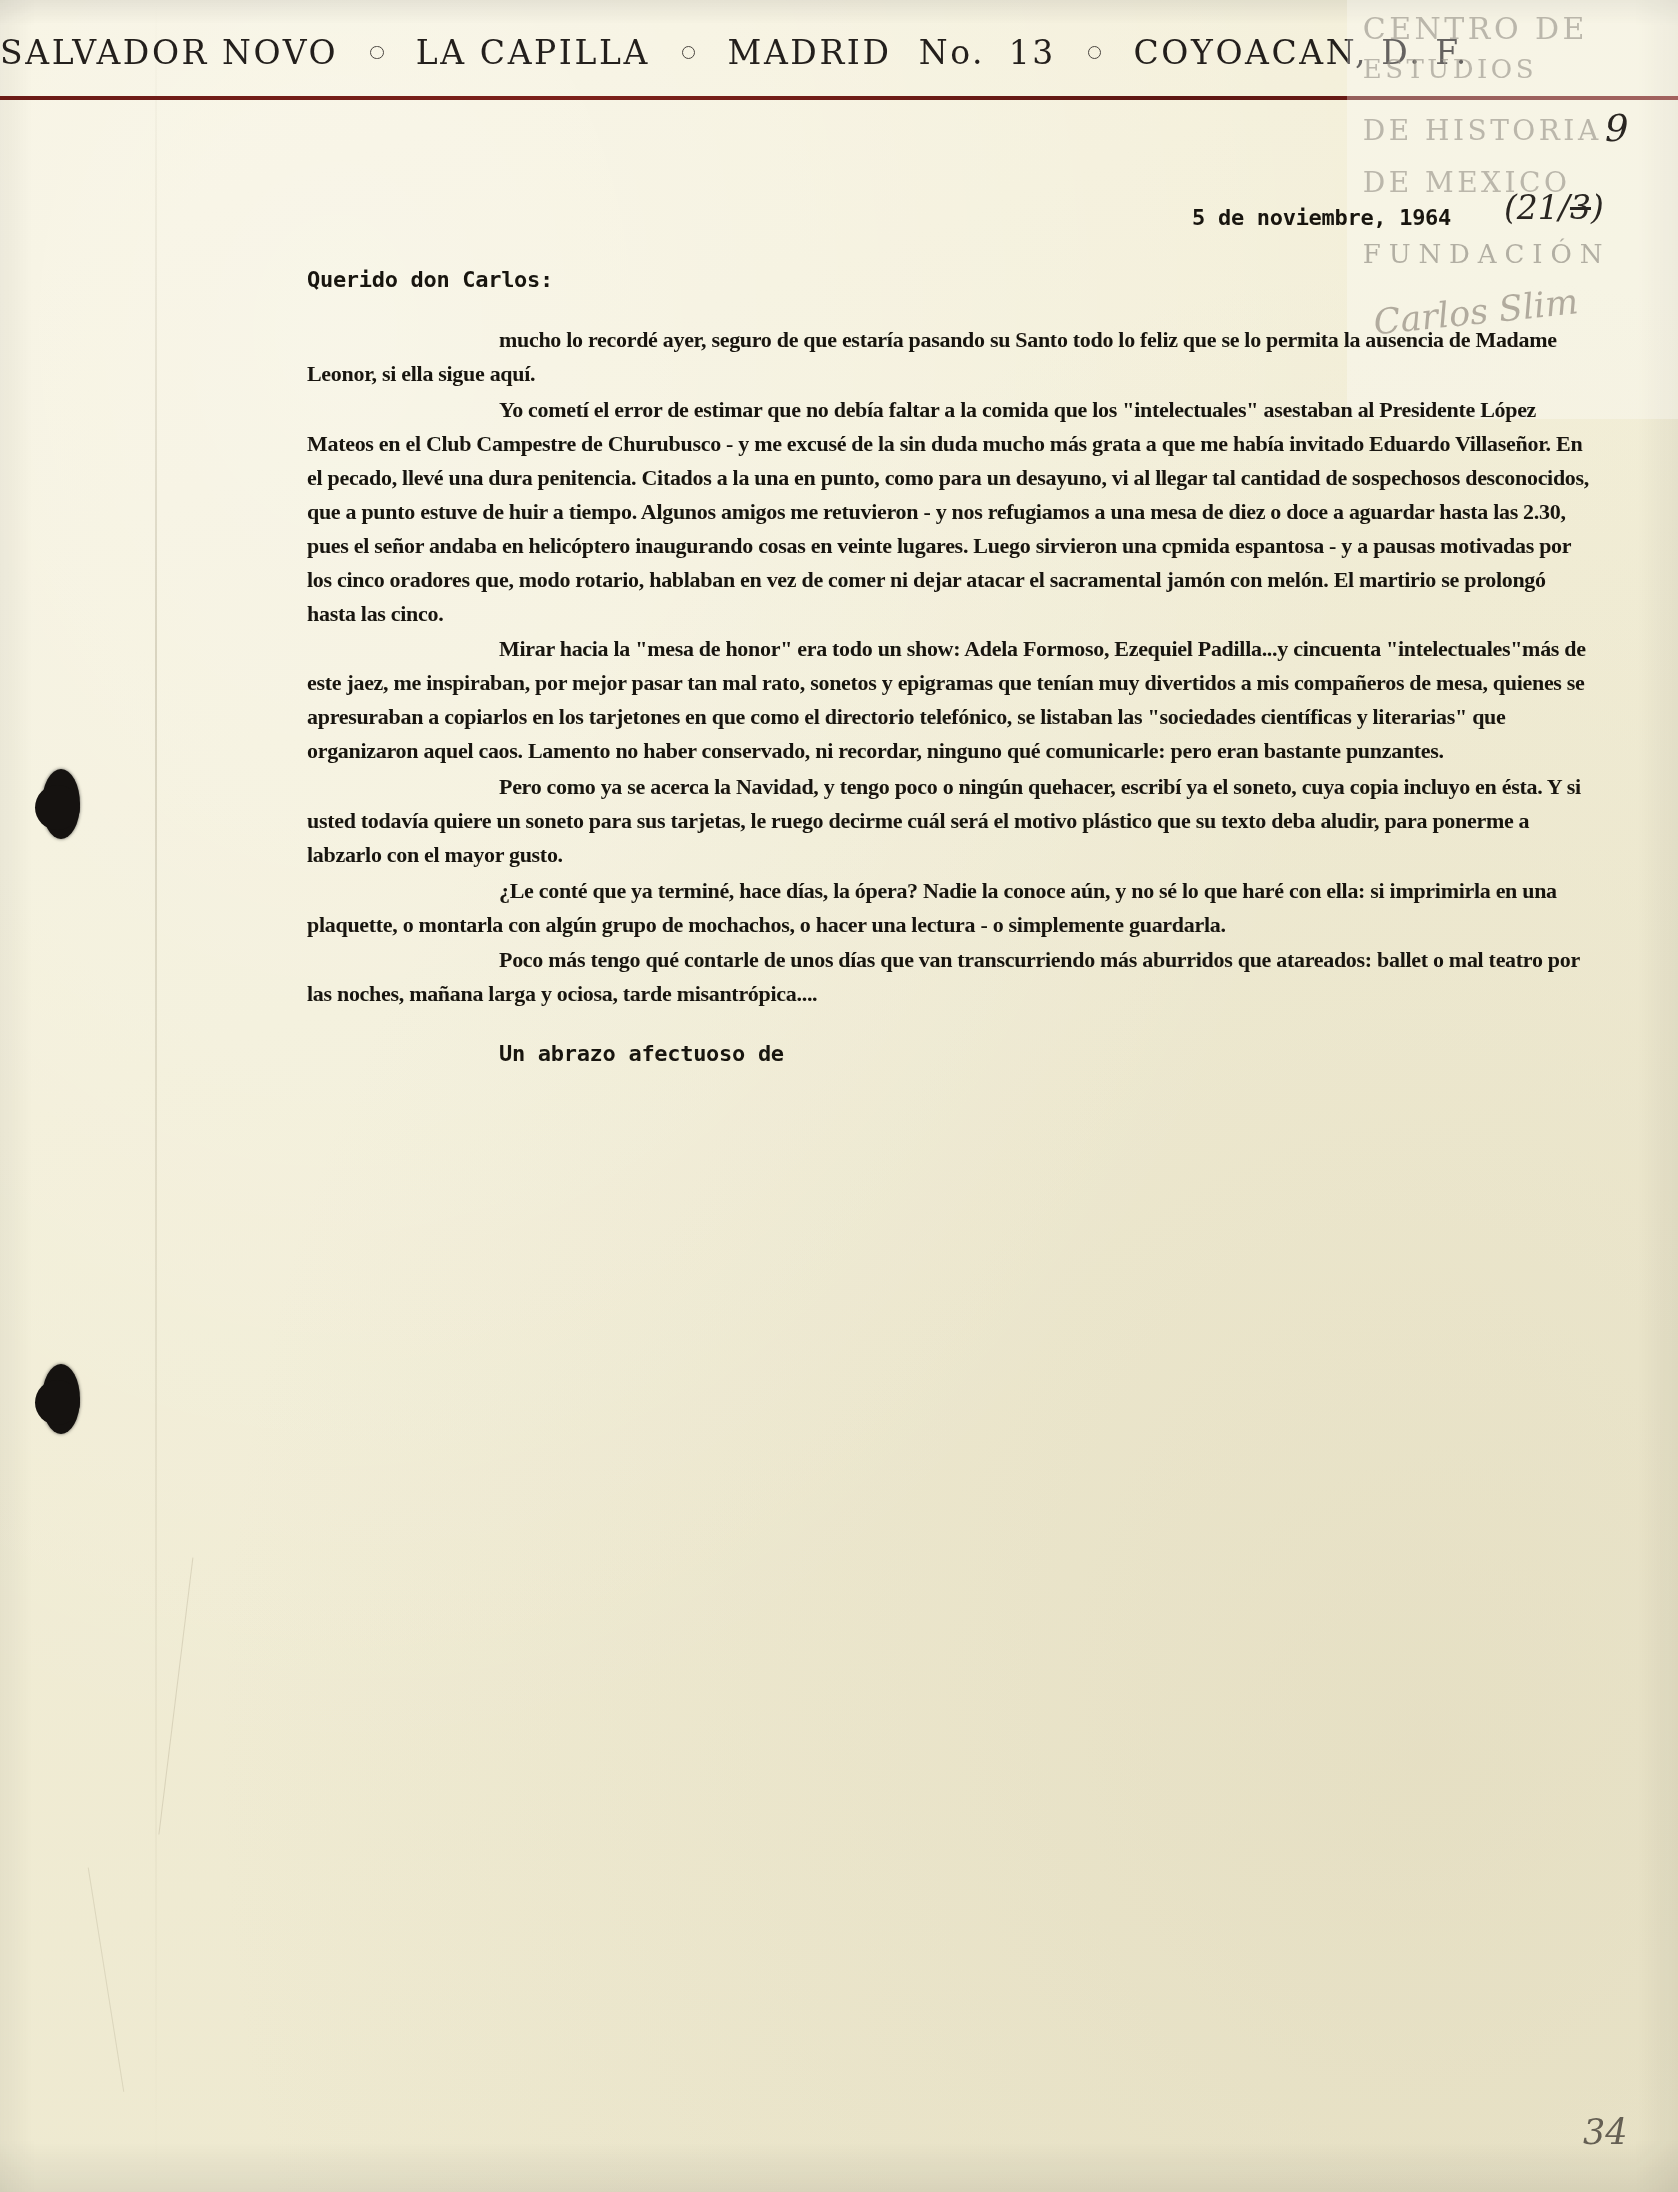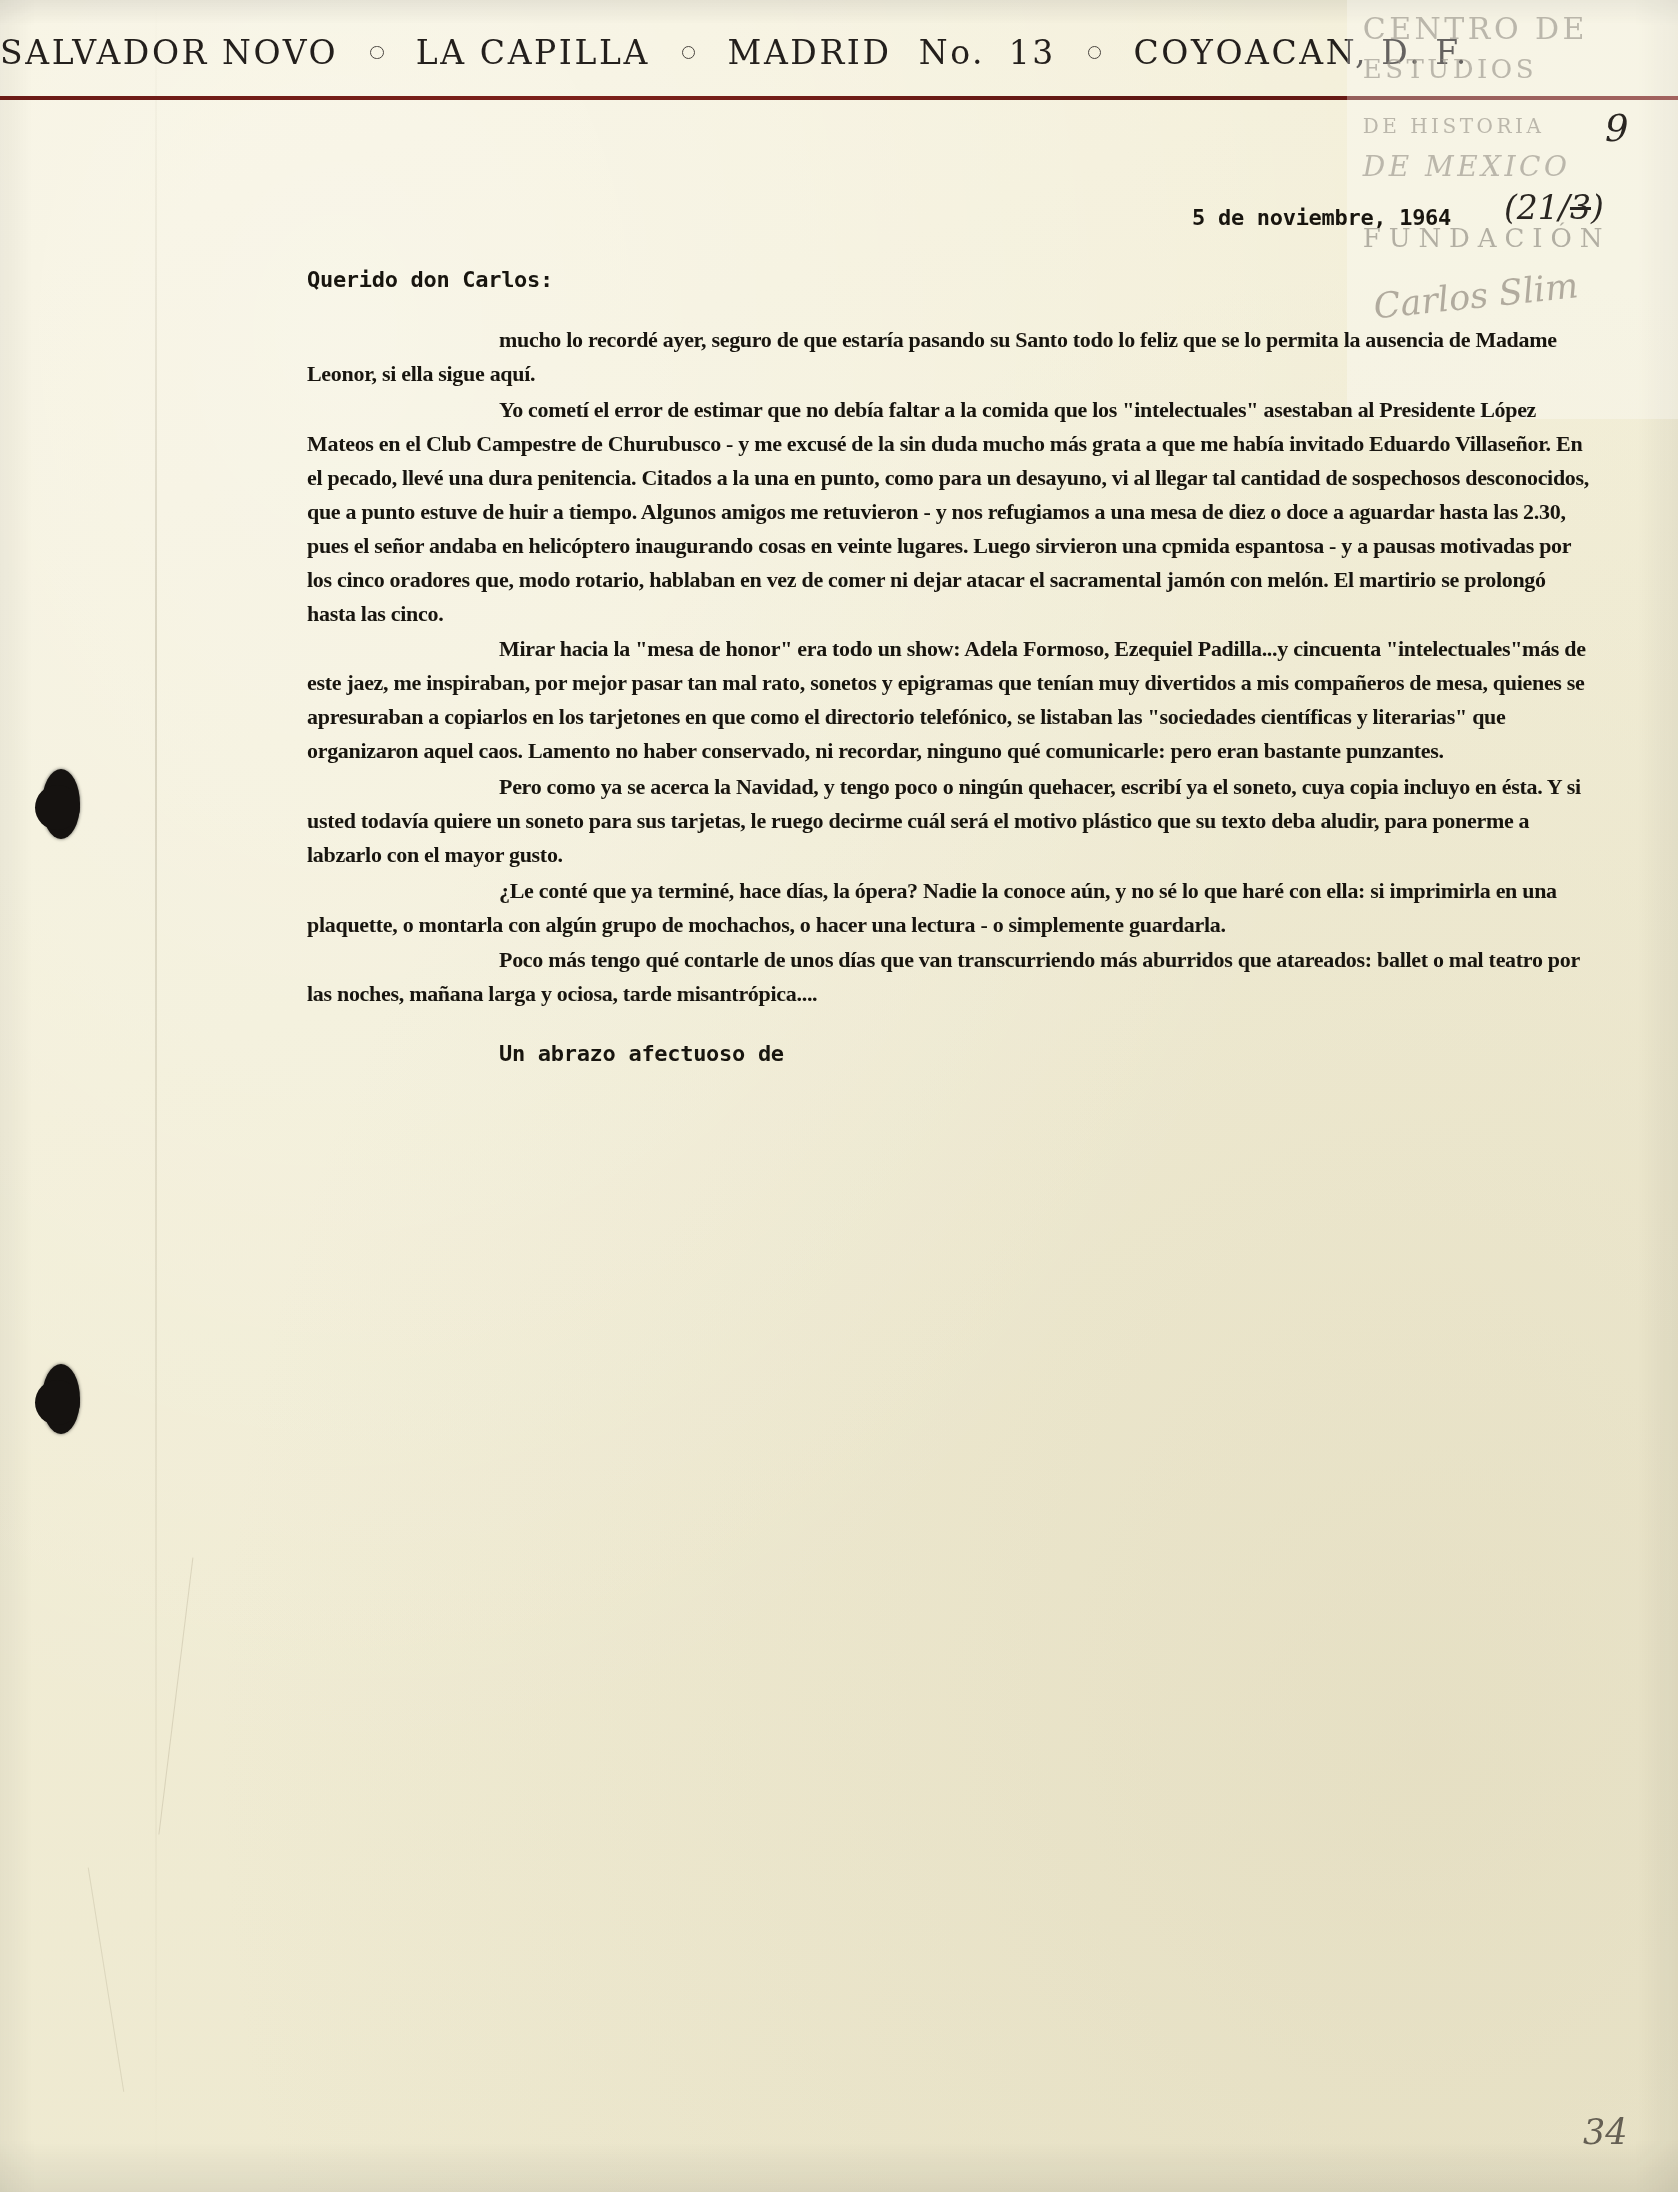--- a/index.html
+++ b/index.html
@@ -87,22 +87,22 @@
   .archive-stamp .line {
     font-family: "DejaVu Serif", serif;
     color: rgba(150,145,135,0.62);
     letter-spacing: 3.5px;
     text-align: left;
     padding-left: 15.7px;
     white-space: nowrap;
   }
   .archive-stamp .l1 { font-size: 30px; margin-top: 10.5px; }
   .archive-stamp .l2 { font-size: 26px; margin-top: 8.7px; }
-  .archive-stamp .l3 { font-size: 20px; margin-top: 30px; }
-  .archive-stamp .l4 { font-size: 28px; margin-top: 12px; font-style: italic; }
+  .archive-stamp .l3 { font-size: 28px; margin-top: 30px; }
+  .archive-stamp .l4 { font-size: 28px; margin-top: 19px; }
   .archive-stamp .l5 {
     font-size: 26px;
     margin-top: 40px;
     letter-spacing: 7.9px;
     color: rgba(150,145,135,0.70);
   }
   .archive-stamp .sig {
     font-family: "DejaVu Serif", serif;
     font-style: italic;
     font-size: 35px;

